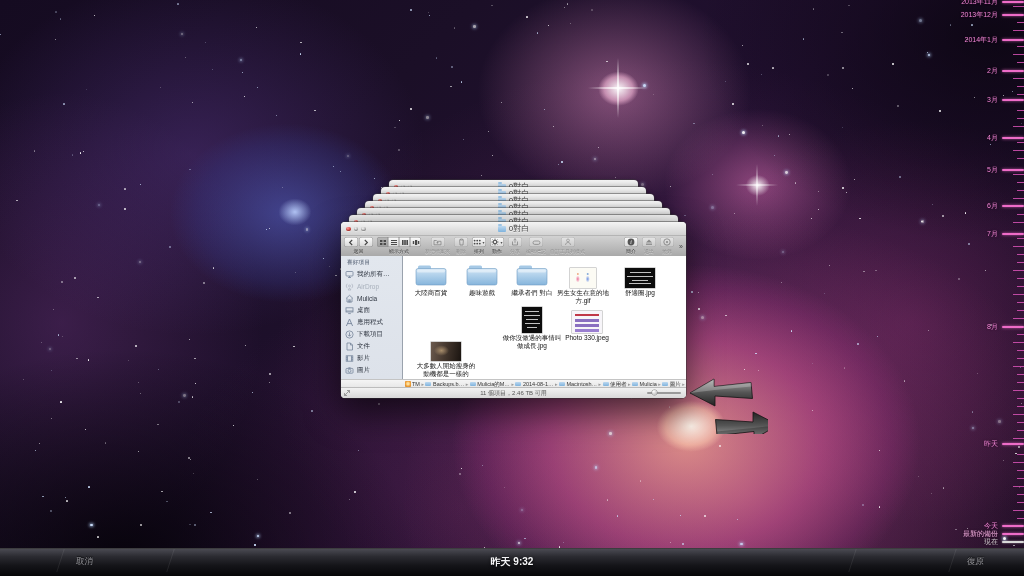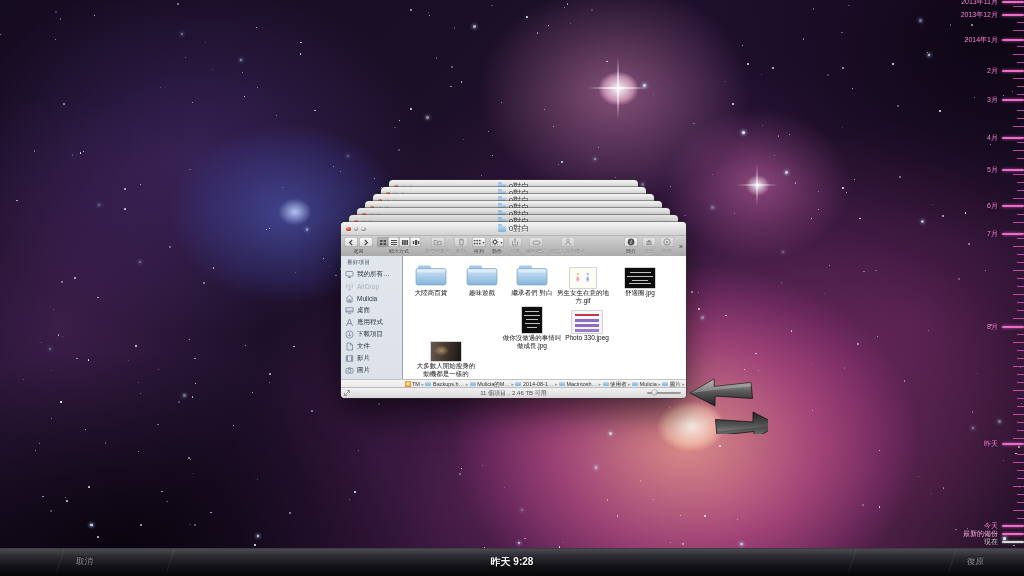--- a/index.html
+++ b/index.html
@@ -1095,16 +1095,16 @@
       <path d="M2 21 L26 7 L26 14.5 L63 10.5 L63.4 14.5 L26.8 18 Z" fill="rgba(0,0,0,.25)"></path>
     </g>
   </svg>
 
   <div id="tm-bar">
     <div class="seam" style="left:60px"></div>
     <div class="seam" style="left:170px"></div>
     <div class="seam" style="left:852px"></div>
     <div class="seam" style="left:952px"></div>
     <span id="tm-cancel">取消</span>
-    <span id="tm-date">昨天 9:28</span>
+    <span id="tm-date">昨天 9:32</span>
     <span id="tm-restore">復原</span>
   </div>
 </div>
 
 </body></html>

